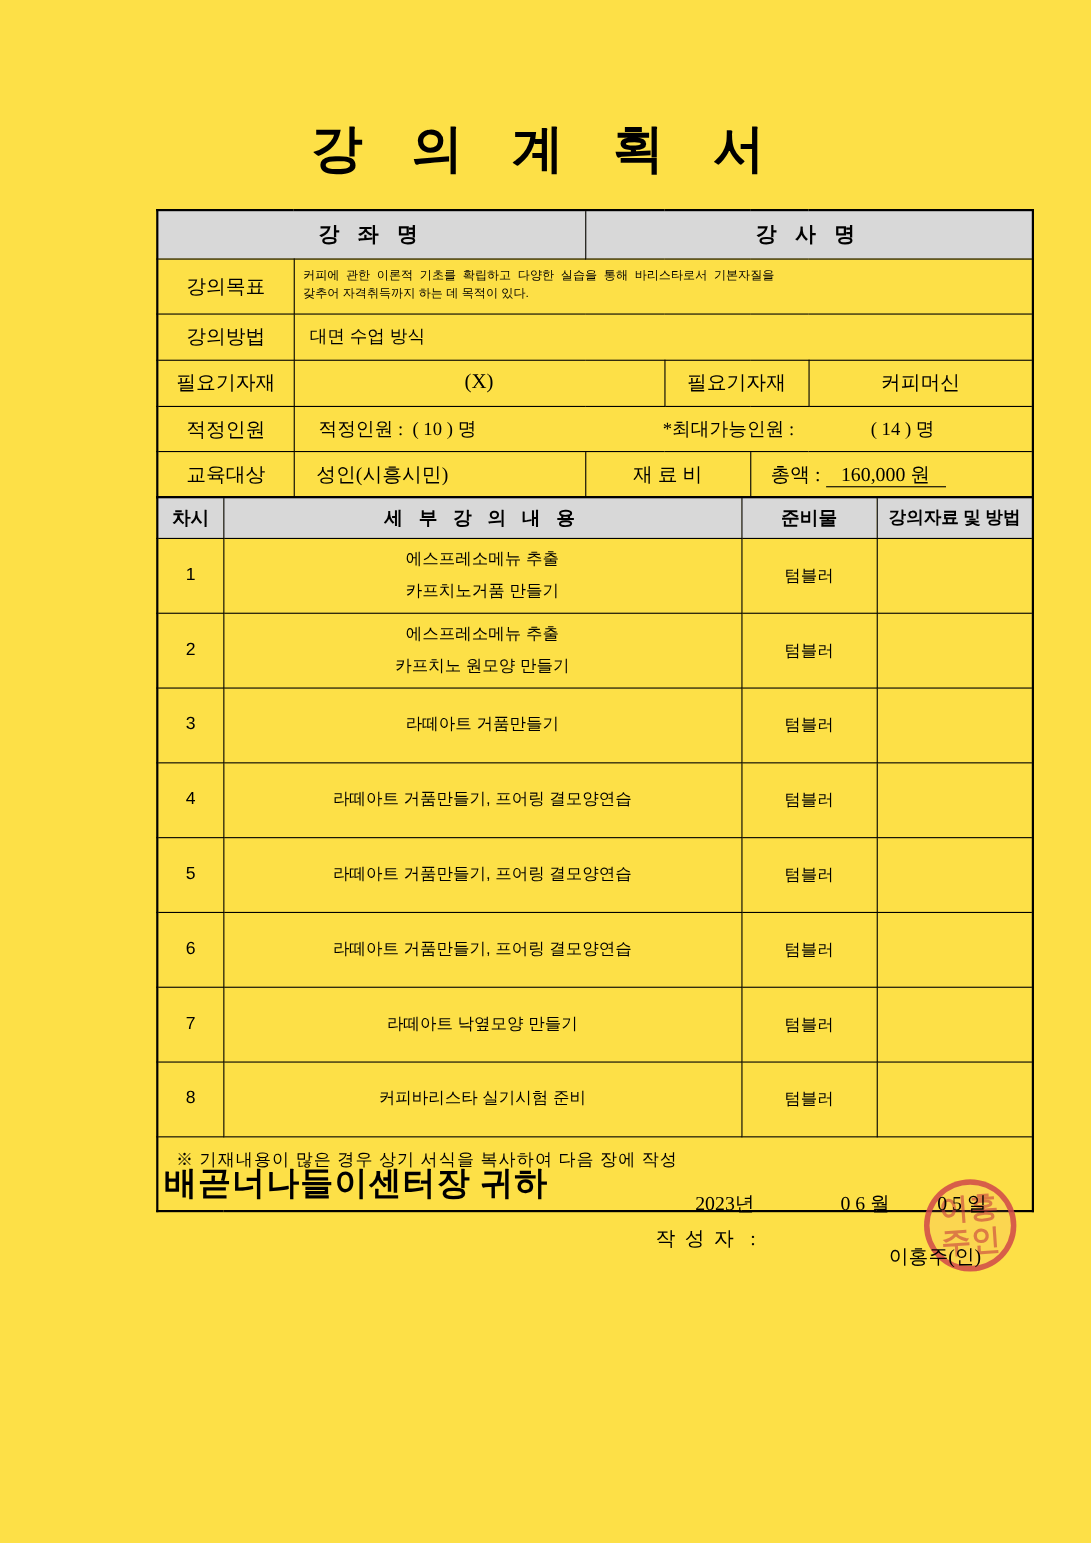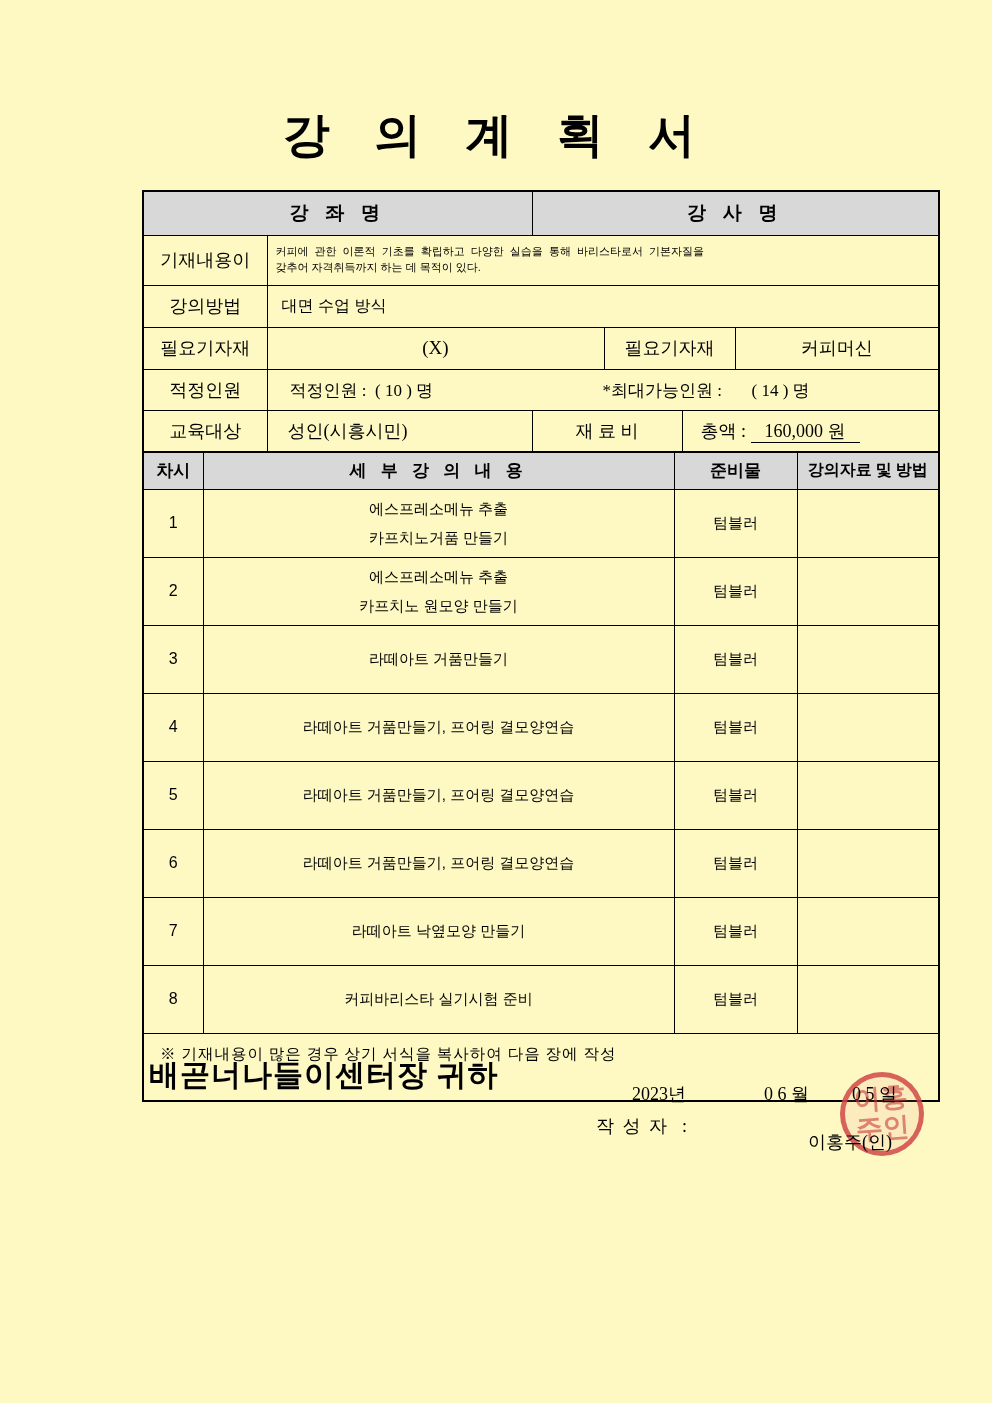--- a/index.html
+++ b/index.html
@@ -3,21 +3,21 @@
 <meta charset="utf-8">
 <style>
   * { margin:0; padding:0; box-sizing:border-box; }
   html,body { background:#ffffff; }
   body {
     width:992px; height:1403px;
     font-family:"Liberation Serif", serif;
     color:#000;
     position:relative;
   }
-  .page { position:absolute; inset:0; background:#fef9c3; }
+  .page { position:absolute; inset:0; background:#fde047; }
 
   .doc-title {
     position:absolute; top:104px; left:0; width:100%;
     text-align:center;
     font-family:"DejaVu Sans", sans-serif;
     font-weight:900; font-size:47px; letter-spacing:14px;
     color:#000;
   }
 
   .sheet { position:absolute; left:98px; top:190px; width:844px;padding-left:44px; }
@@ -102,42 +102,42 @@
         <col style="width:78px">
           <col style="width:53px">
           <col style="width:204px">
       </colgroup>
       <tbody>
         <tr class="rA1 gray">
           <td colspan="2" class="hdr">강 좌 명</td>
           <td colspan="4" class="hdr">강 사 명</td>
         </tr>
         <tr class="rA4">
-          <td class="serif18">기재내용이</td>
+          <td class="serif18">강의목표</td>
           <td colspan="5" class="goal-cell">
             <span class="l1">커피에 관한 이론적 기초를 확립하고 다양한 실습을 통해 바리스타로서 기본자질을</span><br>
             <span class="l2">갖추어 자격취득까지 하는 데 목적이 있다.</span>
           </td>
         </tr>
         <tr class="rA5">
           <td class="serif18">강의방법</td>
           <td colspan="5" class="left-cell">대면 수업 방식</td>
         </tr>
         <tr class="rA6">
           <td class="serif18">필요기자재</td>
           <td colspan="2" class="serif19">(X)</td>
           <td colspan="2" class="serif18">필요기자재</td>
           <td class="serif18">커피머신</td>
         </tr>
         <tr class="rA7">
           <td class="serif18">적정인원</td>
           <td colspan="5" class="pos-cell">
             <span style="left:22px">적정인원 :  ( 10 ) 명</span>
             <span style="left:335px">*최대가능인원 :</span>
-            <span style="left:484px">( 14 ) 명</span>
+            <span style="left:524px">( 14 ) 명</span>
           </td>
         </tr>
         <tr class="rA8">
           <td class="serif18">교육대상</td>
           <td class="target-cell">성인(시흥시민)</td>
           <td colspan="2" class="serif18">재 료 비</td>
           <td colspan="2" class="total-cell">
             <span>총액 :</span>
             <span class="u">160,000 원</span>
           </td>

